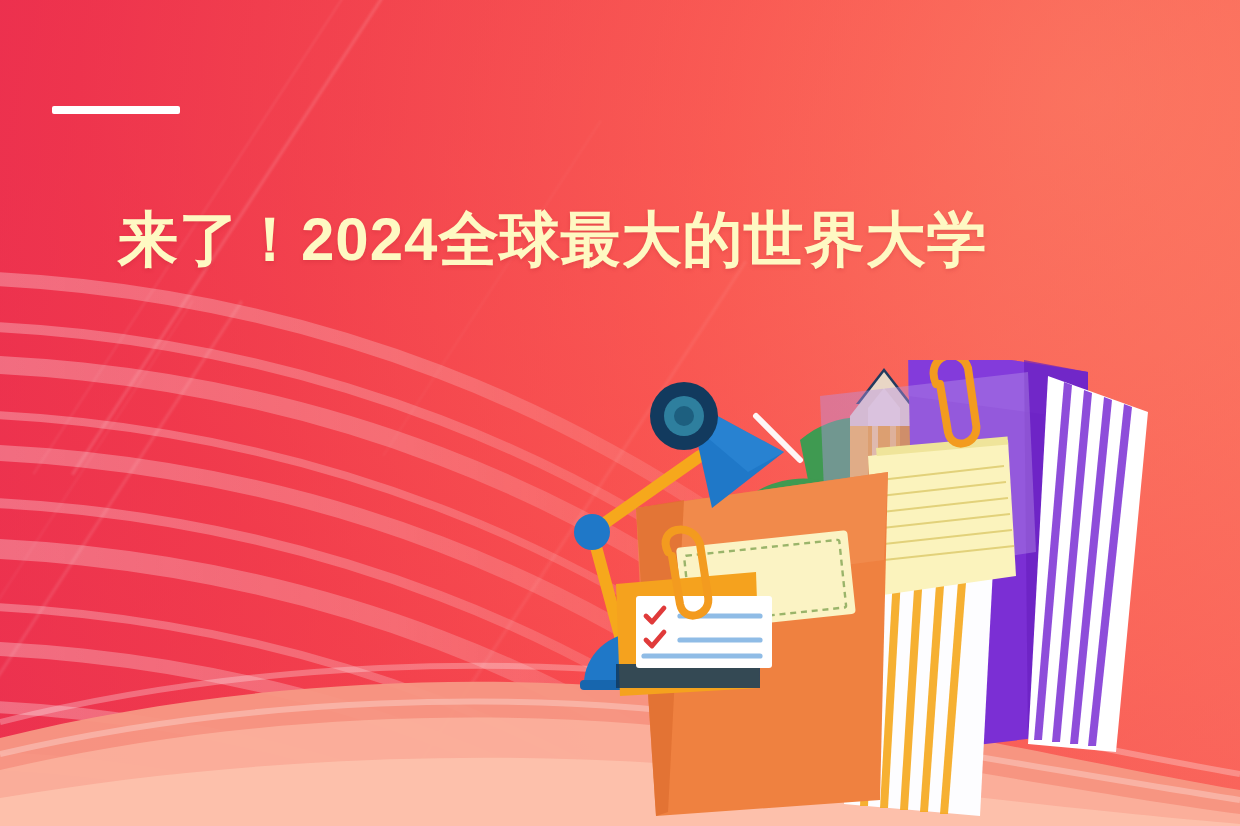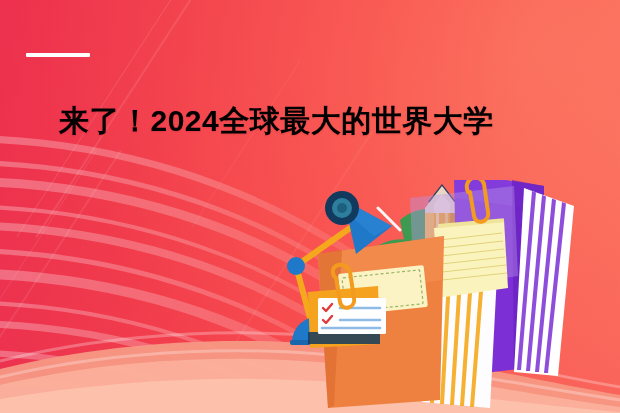--- a/index.html
+++ b/index.html
@@ -84,21 +84,21 @@
   }
 
   
   .headline {
     position: absolute;
     left: 59px;
     top: 101px;
     font-size: 30px;
     line-height: 40px;
     font-weight: 700;
-    color: #000000;
+    color: #fef9c3;
     letter-spacing: .5px;
     white-space: nowrap;
     text-shadow: 0 1px 2px rgba(160,20,40,.18);
   }
 
   
   .art {
     position: absolute;
     left: 282px;
     top: 180px;

